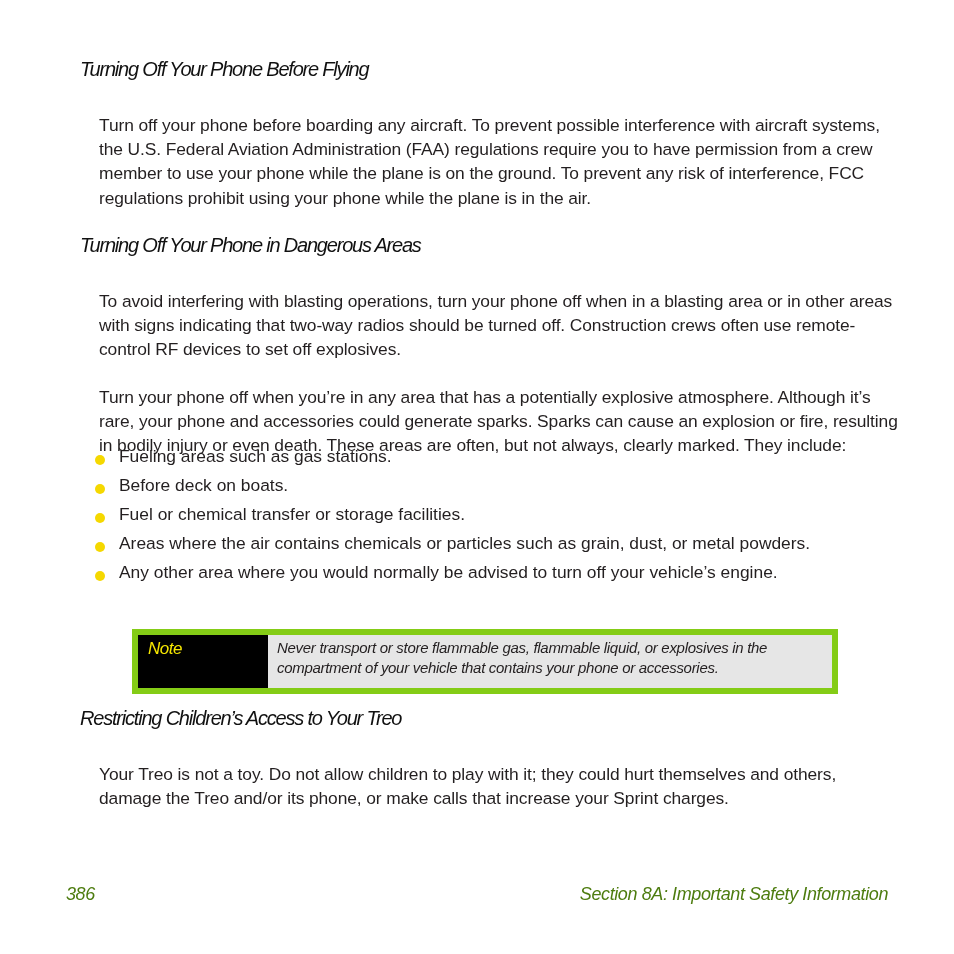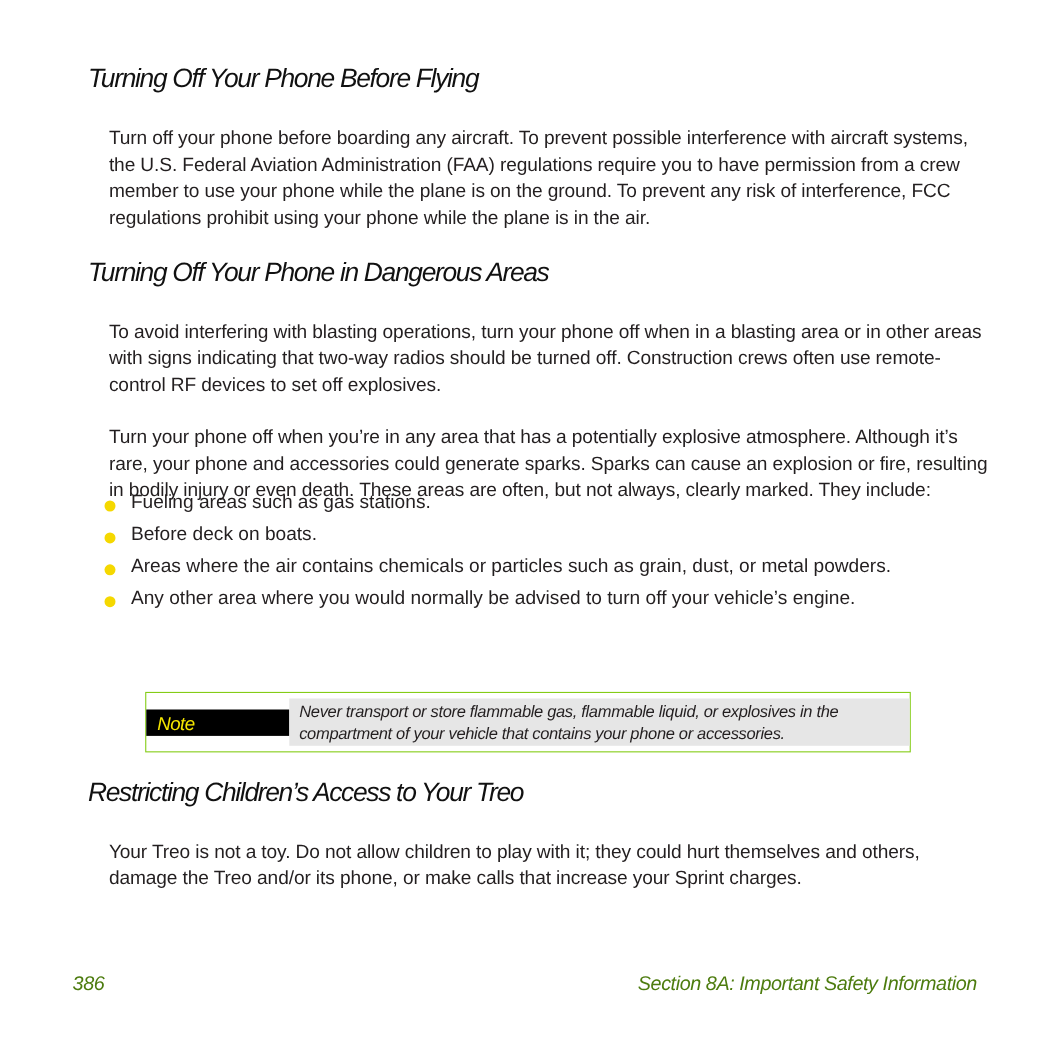--- a/index.html
+++ b/index.html
@@ -1,39 +1,40 @@
 <!DOCTYPE html>
 <html><head>
 <meta charset="utf-8">
 <style>
   html, body { margin:0; padding:0; background:#fff; }
   body { width:954px; height:954px; position:relative; overflow:hidden; font-family:"Liberation Sans", sans-serif; color:#231f20; }
-  .h { position:absolute; left:80px; font-style:italic; font-size:24px; letter-spacing:-1.2px; color:#111; margin:0; font-weight:normal; }
+  .h { position:absolute; left:80px; font-style:italic; font-size:20px; letter-spacing:-1.2px; color:#111; margin:0; font-weight:normal; }
   .p { position:absolute; left:87px; width:800px; font-size:17.4px; line-height:24.2px; margin:12px; letter-spacing:-0.1px; }
   .bullets { position:absolute; left:87px; top:444px; width:820px; margin:0; padding:0; list-style:none; }
   .bullets li { position:relative; padding-left:32px; font-size:17.4px; height:29px; line-height:25px; }
   .dot { position:absolute; left:8px; top:11px; width:10px; height:10px; border-radius:50%; background:#f5d800; }
-  .note { position:absolute; left:132px; top:629px; width:694px; height:53px; border:1px solid #84cc16; display:flex;align-items:center; }
+  .note { position:absolute; left:132px; top:629px; width:694px; height:53px; border:6px solid #84cc16; display:flex; }
   .note-label { width:130px; background:#000; color:#f5e600; font-style:italic; font-size:17px; padding:4px 0 0 10px; box-sizing:border-box; letter-spacing:-0.5px; }
   .note-body { flex:1; background:#e6e6e6; font-style:italic; font-size:15px; line-height:20px; padding:3px 0 0 9px; letter-spacing:-0.3px; }
   .footer { position:absolute; top:884px; font-style:italic; font-size:18px; letter-spacing:-0.4px; color:#4d7c0f; }
 </style>
 </head>
 <body>
 
 <h2 class="h" style="top:58px">Turning Off Your Phone Before Flying</h2>
 <p class="p" style="top:101px">Turn off your phone before boarding any aircraft. To prevent possible interference with aircraft systems, the U.S. Federal Aviation Administration (FAA) regulations require you to have permission from a crew member to use your phone while the plane is on the ground. To prevent any risk of interference, FCC regulations prohibit using your phone while the plane is in the air.</p>
 
 <h2 class="h" style="top:234px">Turning Off Your Phone in Dangerous Areas</h2>
 <p class="p" style="top:277px">To avoid interfering with blasting operations, turn your phone off when in a blasting area or in other areas with signs indicating that two-way radios should be turned off. Construction crews often use remote-control RF devices to set off explosives.</p>
 <p class="p" style="top:373px">Turn your phone off when you’re in any area that has a potentially explosive atmosphere. Although it’s rare, your phone and accessories could generate sparks. Sparks can cause an explosion or fire, resulting in bodily injury or even death. These areas are often, but not always, clearly marked. They include:</p>
 
 <ul class="bullets">
   <li><span class="dot"></span><span>Fueling areas such as gas stations.</span></li>
   <li><span class="dot"></span><span>Before deck on boats.</span></li>
+  <li><span class="dot"></span><span>Fuel or chemical transfer or storage facilities.</span></li>
   <li><span class="dot"></span><span>Areas where the air contains chemicals or particles such as grain, dust, or metal powders.</span></li>
   <li><span class="dot"></span><span>Any other area where you would normally be advised to turn off your vehicle’s engine.</span></li>
 </ul>
 
 <div class="note">
   <div class="note-label">Note</div>
   <div class="note-body">Never transport or store flammable gas, flammable liquid, or explosives in the compartment of your vehicle that contains your phone or accessories.</div>
 </div>
 
 <h2 class="h" style="top:707px">Restricting Children’s Access to Your Treo</h2>

